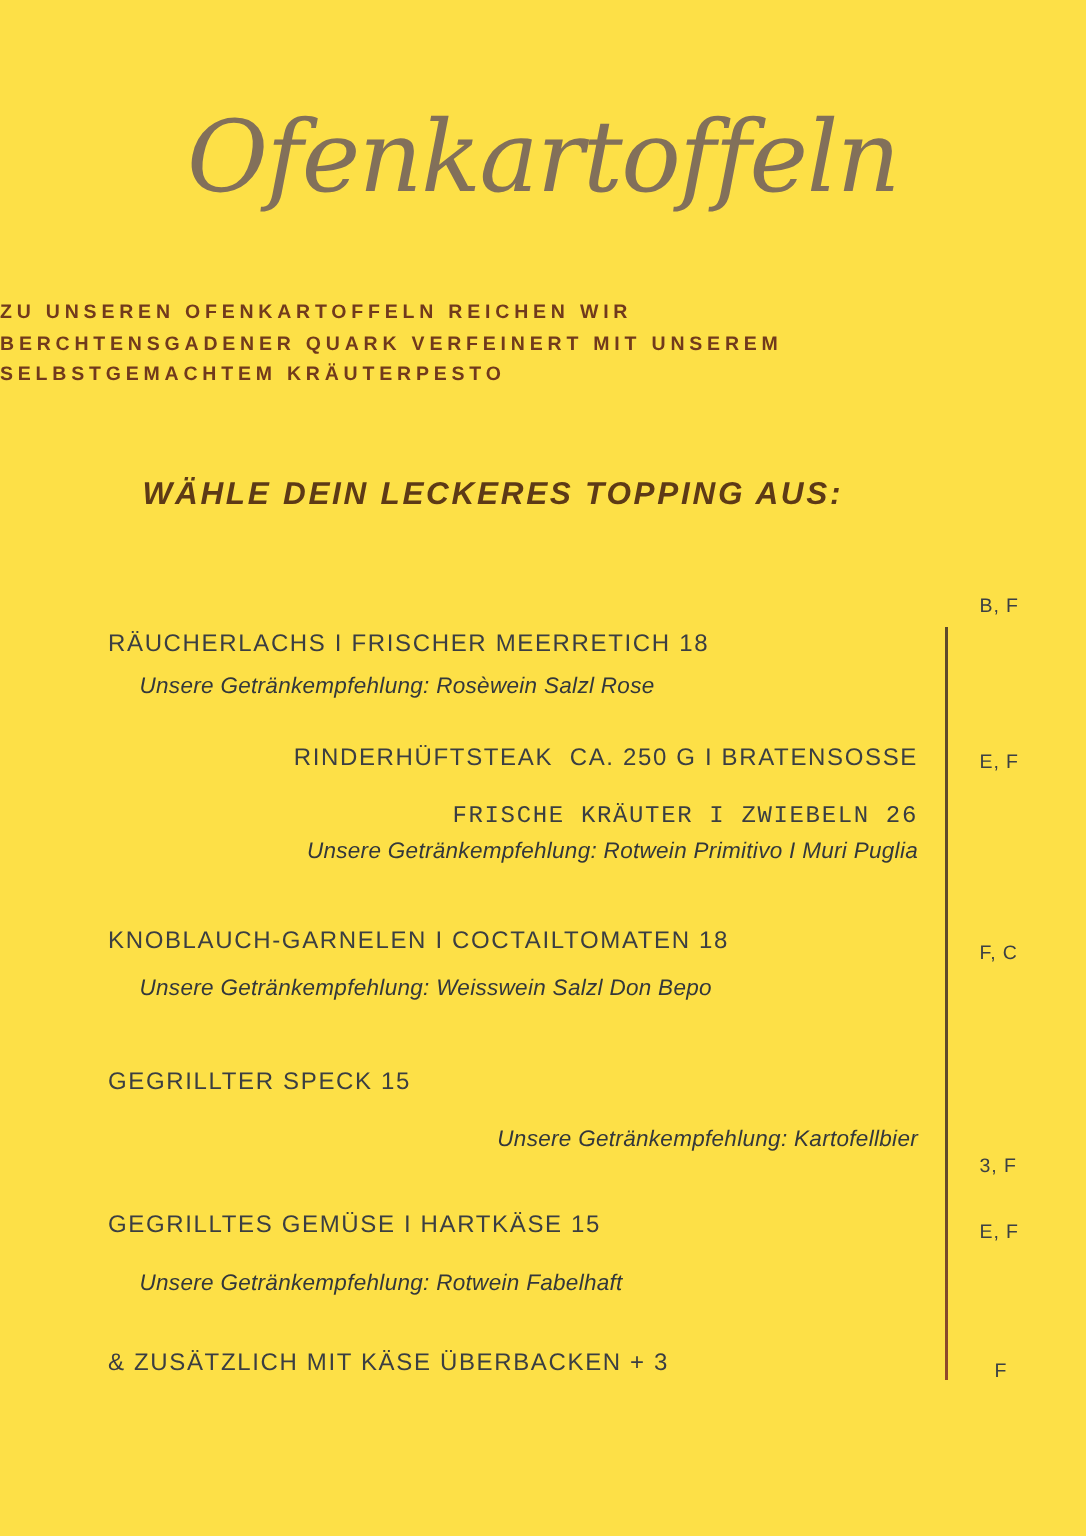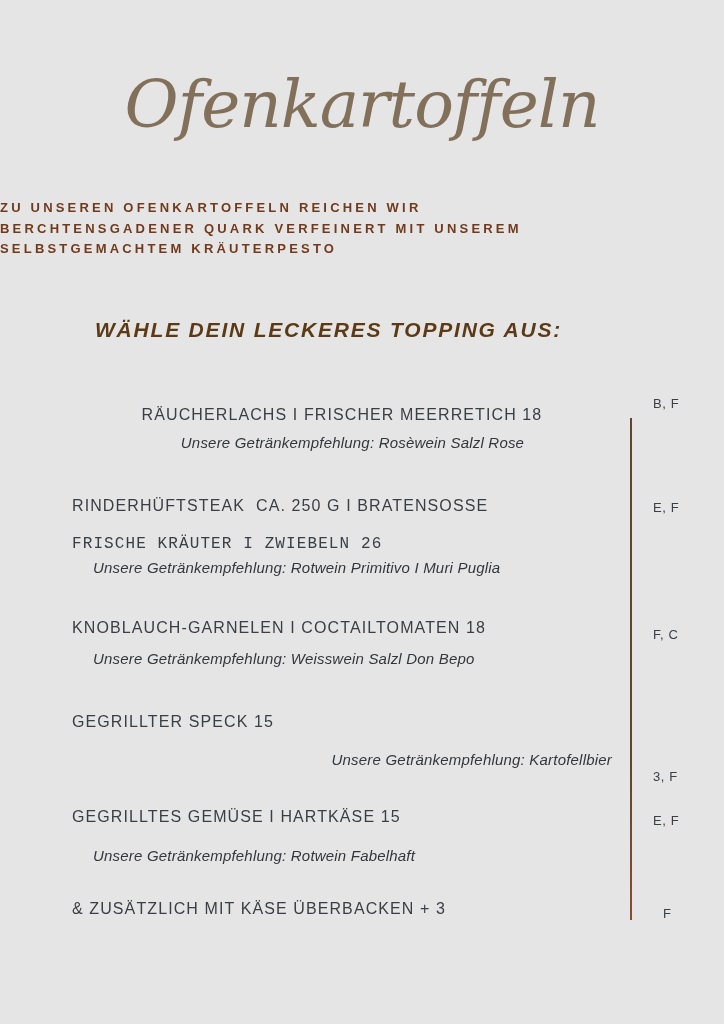--- a/index.html
+++ b/index.html
@@ -1,20 +1,20 @@
 <!DOCTYPE html>
 <html style="--color-title: #82705a; --color-subtitle: #713a1c; --color-heading: #5d3a16; --color-body-text: #3b3e42; --color-divider-top: #5e4a2b; --color-divider-bottom: #93492a;"><head>
 <meta charset="utf-8">
 <style>
   html, body { margin: 0; padding: 0; background: #ffffff; }
   .page {
     position: relative;
     width: 724px;
     height: 1024px;
-    background: #e5e5e5;
+    background: #fde047;
     overflow: hidden;
     font-family: "Liberation Sans", sans-serif;
   }
 
   
   .title {
     position: absolute;
     top: 30px;
     left: 0;
     right: 0;
@@ -71,23 +71,23 @@
   }
   .item-title.second-line { margin-top: 18px; font-family: Liberation Mono, monospace; }
   .drink {
     margin-left: 21px;
     font-style: italic;
     font-size: 15px;
     letter-spacing: 0.2px;
     color: #33373b;
   }
 
-  #item1 { top: 405px; text-align: center; }
+  #item1 { top: 420px; }
   #item1 .drink { margin-top: 9px; }
-  #item2 { top: 496px; }
+  #item2 { top: 496px; text-align: right; }
   #item2 .drink { margin-top: 5px; }
   #item3 { top: 618px; }
   #item3 .drink { margin-top: 12px; }
   #item4 { top: 712px; }
   #item4 .drink { margin-top: 19px; text-align: right; }
   #item5 { top: 807px; }
   #item5 .drink { margin-top: 20px; }
   #item6 { top: 899px; }
 
   

